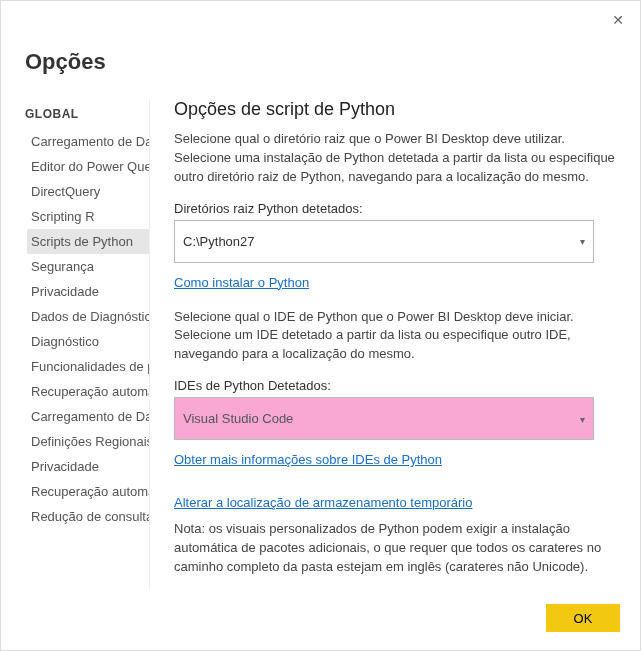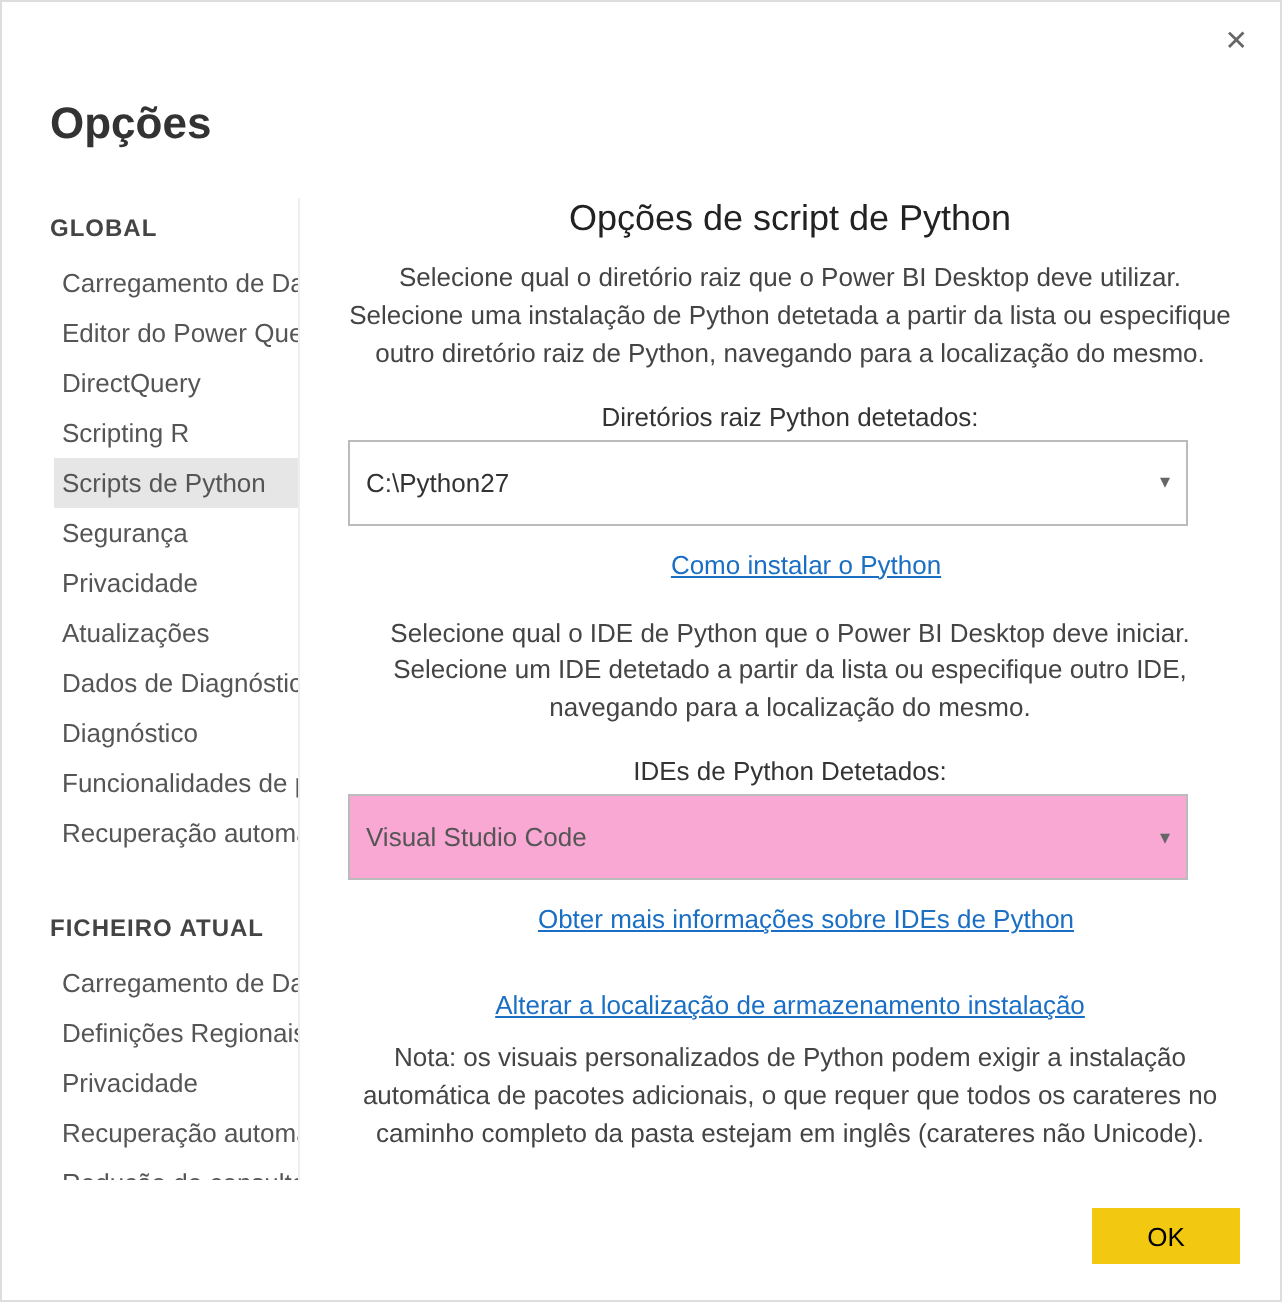--- a/index.html
+++ b/index.html
@@ -67,21 +67,20 @@
     cursor: pointer;
   }
   .sidebar-item.selected {
     background: #e6e6e6;
   }
   .content {
     flex: 1;
     padding: 0 24px 0 24px;
     border-left: 1px solid #eee;
     overflow: hidden;
-    text-align: center;
   }
   .content h2 {
     font-size: 18px;
     font-weight: 400;
     color: #222;
     margin-bottom: 10px;
   }
   .content p.desc {
     font-size: 13px;
     color: #444;
@@ -116,21 +115,21 @@
     top: 50%;
     transform: translateY(-50%);
     font-size: 10px;
     color: #666;
   }
   .link {
     display: inline-block;
     color: #1a6fc4;
     text-decoration: underline;
     font-size: 13px;
-    margin: 12px 0 18px 16px;
+    margin: 12px 0 18px 0;
     cursor: pointer;
   }
   .link.tight { margin: 10px 0 4px 0; }
   .note {
     font-size: 13px;
     color: #444;
     line-height: 1.45;
     margin-top: 6px;
   }
   .footer {
@@ -172,27 +171,25 @@
     <div class="sidebar">
       <div class="sidebar-section-header">GLOBAL</div>
 
       <div class="sidebar-item">Carregamento de Dados</div>
       <div class="sidebar-item">Editor do Power Query</div>
       <div class="sidebar-item">DirectQuery</div>
       <div class="sidebar-item">Scripting R</div>
       <div class="sidebar-item selected">Scripts de Python</div>
       <div class="sidebar-item">Segurança</div>
       <div class="sidebar-item">Privacidade</div>
-      <div class="sidebar-item">Atualizações</div>
       <div class="sidebar-item">Dados de Diagnóstico</div>
       <div class="sidebar-item">Diagnóstico</div>
       <div class="sidebar-item">Funcionalidades de pré-visualização</div>
       <div class="sidebar-item">Recuperação automática</div>
 
-      <div class="sidebar-section-header second">FICHEIRO ATUAL</div>
 
       <div class="sidebar-item">Carregamento de Dados</div>
       <div class="sidebar-item">Definições Regionais</div>
       <div class="sidebar-item">Privacidade</div>
       <div class="sidebar-item">Recuperação automática</div>
       <div class="sidebar-item">Redução de consulta</div>
 
     </div>
 
     <div class="content">
@@ -212,21 +209,21 @@
 
       <div class="field-label">IDEs de Python Detetados:</div>
       <div class="select-box disabled">
         <span>Visual Studio Code</span>
         <span class="caret">▾</span>
       </div>
 
       <a class="link">Obter mais informações sobre IDEs de Python</a>
 
       <br>
-      <a class="link tight">Alterar a localização de armazenamento instalação</a>
+      <a class="link tight">Alterar a localização de armazenamento temporário</a>
 
       <p class="note">Nota: os visuais personalizados de Python podem exigir a instalação automática de pacotes adicionais, o que requer que todos os carateres no caminho completo da pasta estejam em inglês (carateres não Unicode).</p>
     </div>
 
   </div>
 
   <div class="footer">
     <button class="btn btn-primary">OK</button>
   </div>
 

